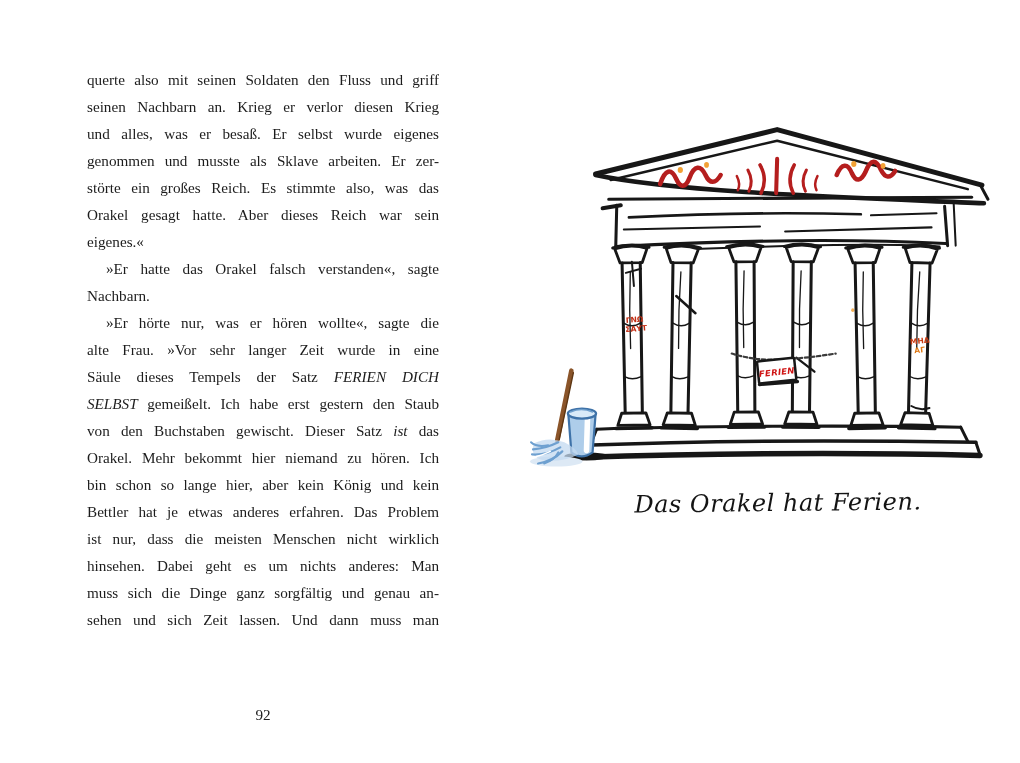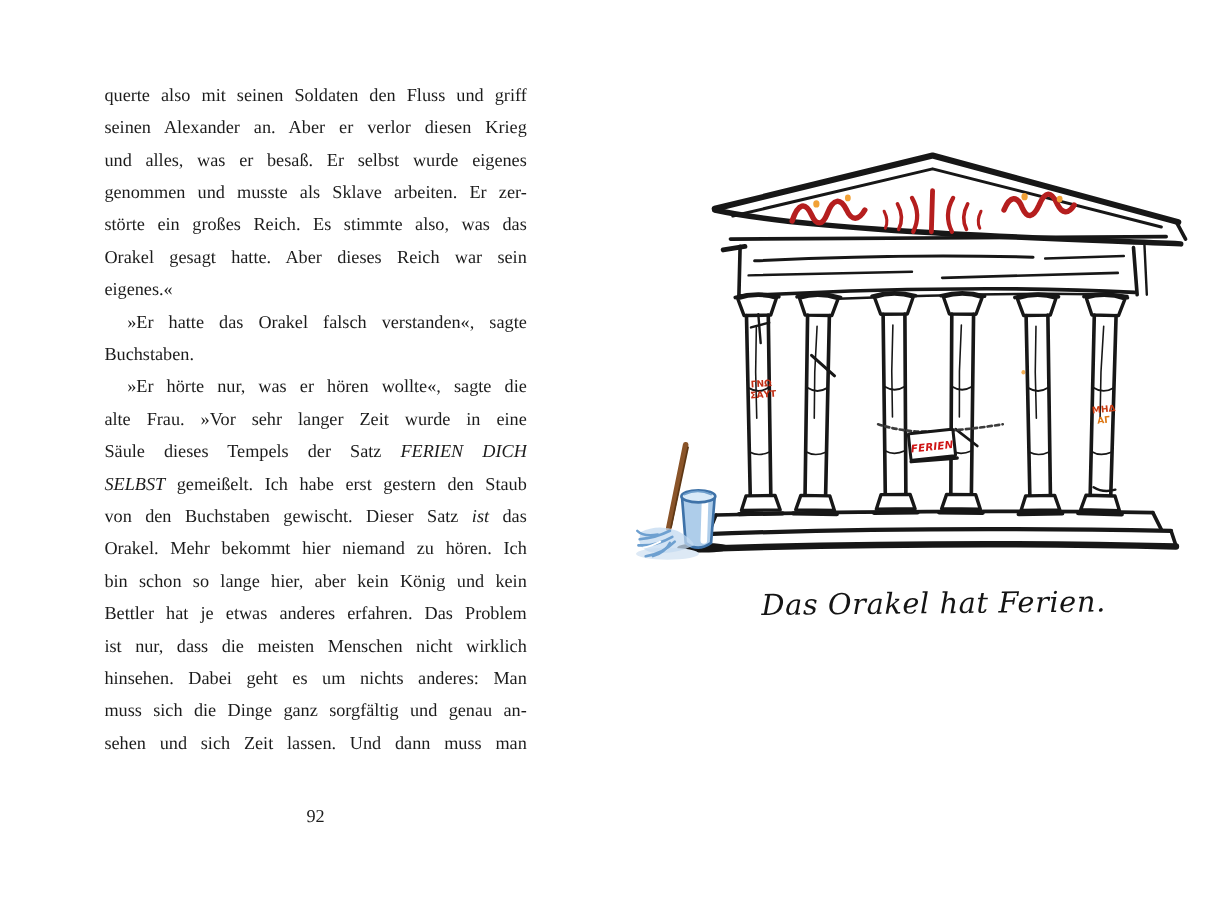--- a/index.html
+++ b/index.html
@@ -14,21 +14,21 @@
     font-size:15.2px;color:#1c1c1c;
   }
   .line{
     height:27px;line-height:27px;overflow:hidden;
     text-align:justify;text-align-last:justify;
   }
   .line.rag{text-align:center;text-align-last:left;}
   .line.ind{text-indent:19px;font-family:Liberation Serif, serif;}
   .it{font-style:italic;}
   .page-number{
-    position:absolute;left:87px;top:667px;width:352px;
+    position:absolute;left:87px;top:701px;width:352px;
     text-align:center;font-size:15.2px;color:#1c1c1c;line-height:27px;
   }
   
   .ill{position:absolute;left:528px;top:108px;width:464px;height:364px;}
   .ill path{fill:none;stroke:#171717;stroke-linecap:round;stroke-linejoin:round;}
   .ill .red{stroke:#b51e1e;}
   .ill .wfill{fill:#ffffff;}
   .ill .dot{fill:#f2a136;stroke:none;}
   .ill .chain{stroke:#3b3b3b;stroke-dasharray:3.5 2.6;}
   .ill .bucket-body{fill:#aecdea;stroke:#3e72a8;}
@@ -54,28 +54,28 @@
   }
 </style>
 </head>
 <body>
 
 <div class="spread">
 
   <div>
     <div class="text-block">
         <div class="line"><span>querte also mit seinen Soldaten den Fluss und griff</span></div>
-        <div class="line"><span>seinen Alexander an. Aber er verlor diesen Krieg</span></div>
+        <div class="line"><span>seinen Nachbarn an. Krieg er verlor diesen Krieg</span></div>
         <div class="line"><span>und alles, was er besaß. Er selbst wurde eigenes</span></div>
         <div class="line"><span>genommen und musste als Sklave arbeiten. Er zer-</span></div>
         <div class="line"><span>störte ein großes Reich. Es stimmte also, was das</span></div>
         <div class="line"><span>Orakel gesagt hatte. Aber dieses Reich war sein</span></div>
         <div class="line rag"><span>eigenes.«</span></div>
         <div class="line ind"><span>»Er hatte das Orakel falsch verstanden«, sagte</span></div>
-        <div class="line rag"><span>Buchstaben.</span></div>
+        <div class="line rag"><span>Nachbarn.</span></div>
         <div class="line ind"><span>»Er hörte nur, was er hören wollte«, sagte die</span></div>
         <div class="line"><span>alte Frau. »Vor sehr langer Zeit wurde in eine</span></div>
         <div class="line"><span>Säule dieses Tempels der Satz </span><span class="it">FERIEN DICH</span></div>
         <div class="line"><span class="it">SELBST</span><span> gemeißelt. Ich habe erst gestern den Staub</span></div>
         <div class="line"><span>von den Buchstaben gewischt. Dieser Satz </span><span class="it">ist</span><span> das</span></div>
         <div class="line"><span>Orakel. Mehr bekommt hier niemand zu hören. Ich</span></div>
         <div class="line"><span>bin schon so lange hier, aber kein König und kein</span></div>
         <div class="line"><span>Bettler hat je etwas anderes erfahren. Das Problem</span></div>
         <div class="line"><span>ist nur, dass die meisten Menschen nicht wirklich</span></div>
         <div class="line"><span>hinsehen. Dabei geht es um nichts anderes: Man</span></div>

